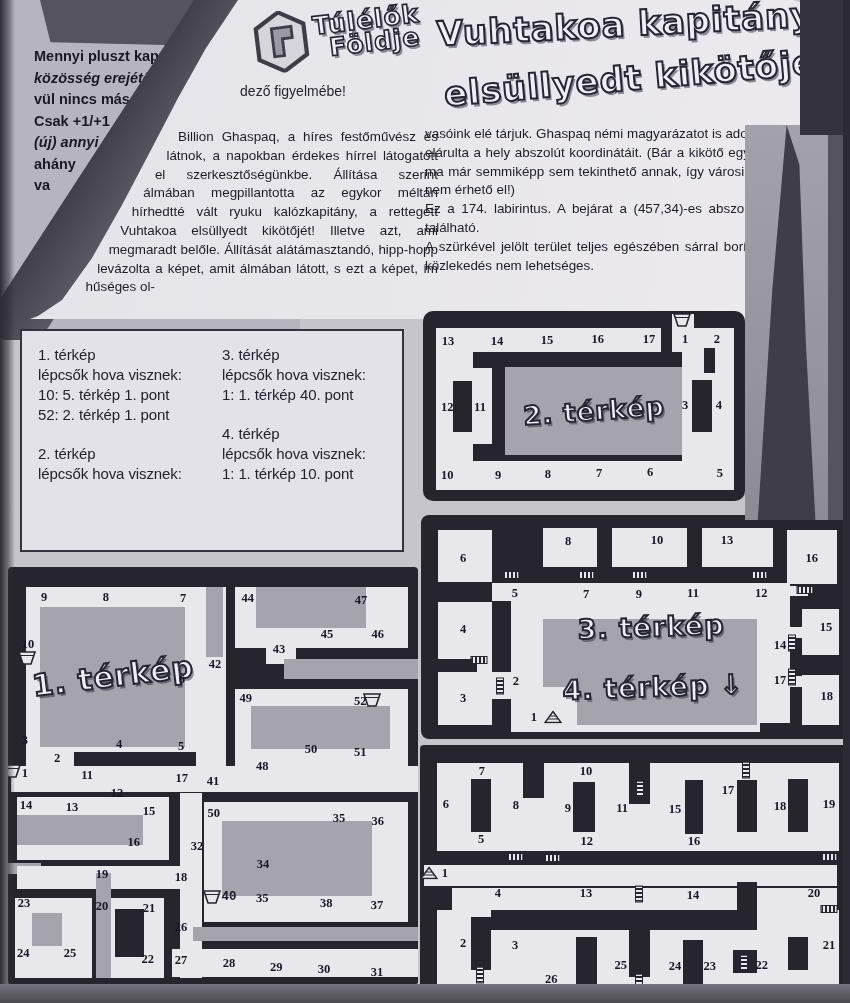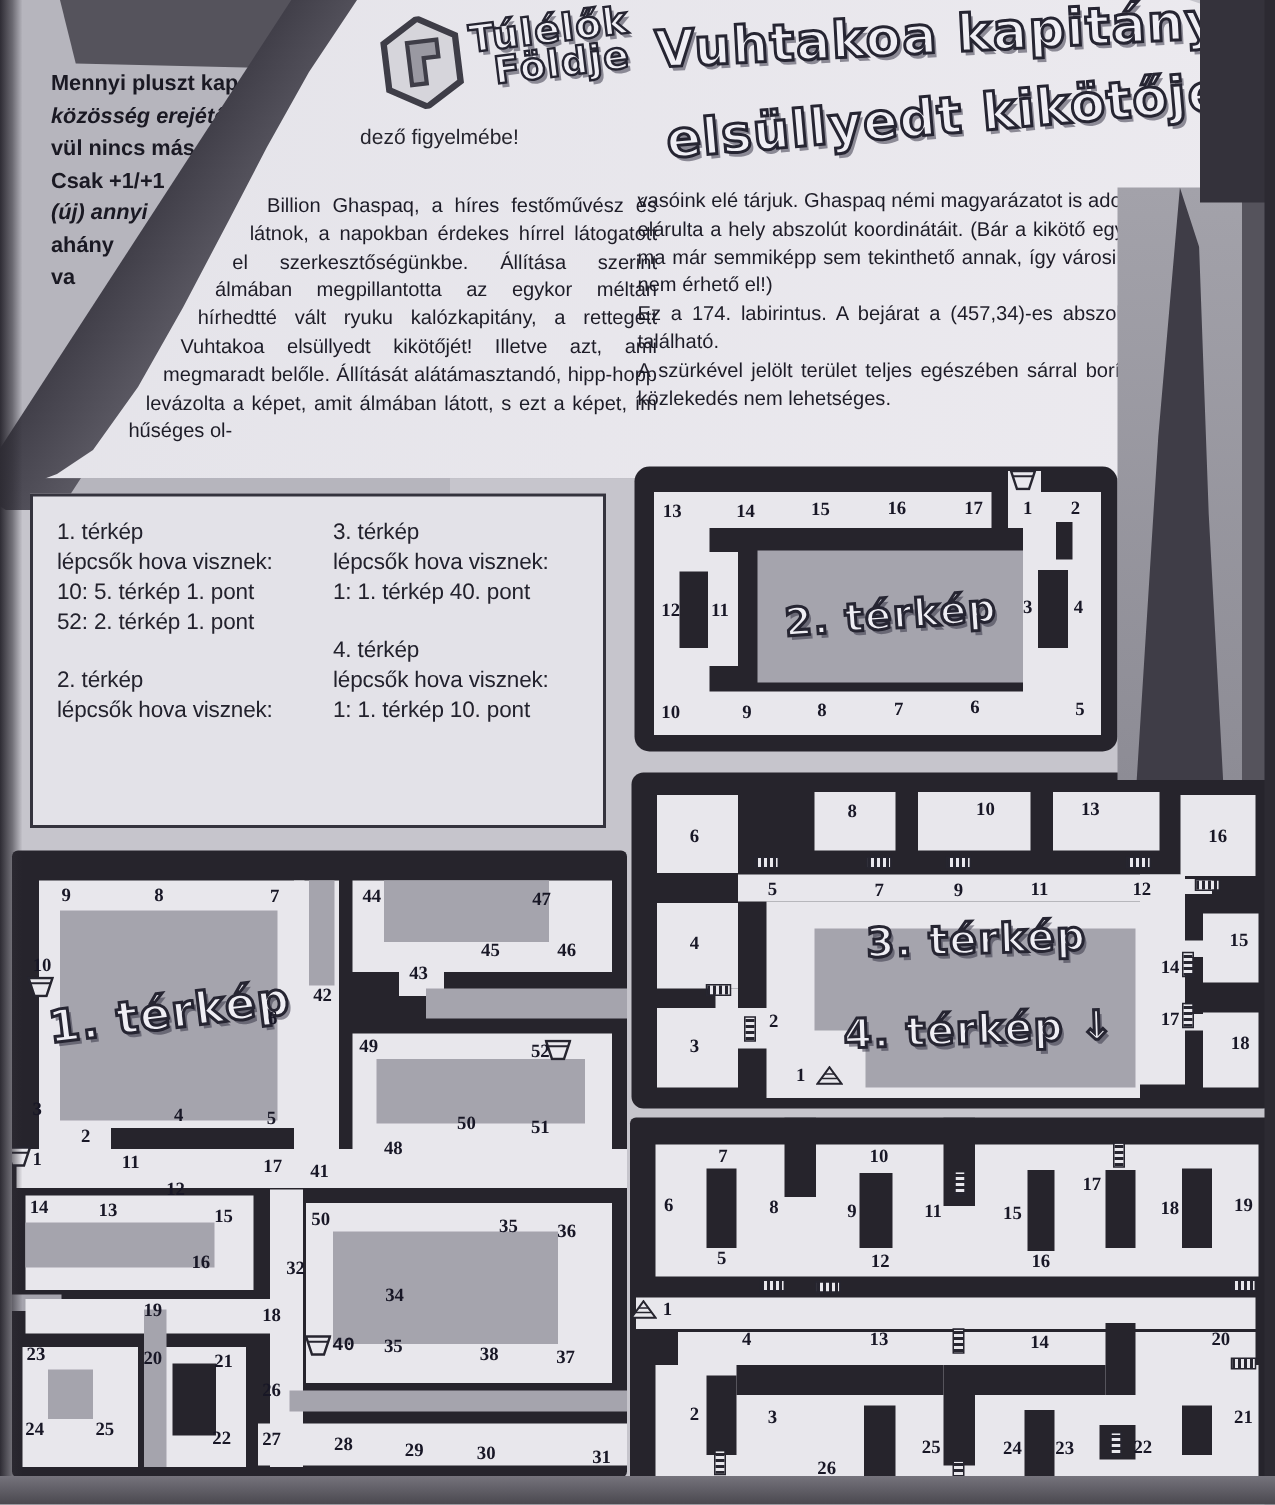--- a/index.html
+++ b/index.html
@@ -297,21 +297,21 @@
       <span class="pt" style="left: 34.4%; top: 81.6%;">21</span>
       <span class="pt" style="left: 34.1%; top: 93.8%;">22</span>
       <span class="pt" style="left: 3.9%; top: 80.4%;">23</span>
       <span class="pt" style="left: 3.7%; top: 92.3%;">24</span>
       <span class="pt" style="left: 15.1%; top: 92.3%;">25</span>
       <span class="pt" style="left: 42.2%; top: 86.1%;">26</span>
       <span class="pt" style="left: 42.2%; top: 94%;">27</span>
       <span class="pt" style="left: 53.9%; top: 94.7%;">28</span>
       <span class="pt" style="left: 65.4%; top: 95.7%;">29</span>
       <span class="pt" style="left: 77.1%; top: 96.2%;">30</span>
-      <span class="pt" style="left: 90%; top: 96.9%; margin-left: 24px;">31</span>
+      <span class="pt" style="left: 90%; top: 96.9%;">31</span>
       <span class="pt" style="left: 46.1%; top: 66.7%;">32</span>
       <span class="pt" style="left: 50.2%; top: 58.9%;">50</span>
       <span class="pt" style="left: 62.2%; top: 59.6%; margin-top: 48px;">34</span>
       <span class="pt" style="left: 77.8%; top: 60%; margin-left: 12px;">35</span>
       <span class="pt" style="left: 90.2%; top: 60.8%;">36</span>
       <span class="pt" style="left: 90%; top: 80.9%;">37</span>
       <span class="pt" style="left: 77.6%; top: 80.4%;">38</span>
       <span class="pt" style="left: 62%; top: 79.2%;">35</span>
       <span class="pt" style="left: 53.9%; top: 78.9%; font-family: Liberation Mono, monospace;">40</span>
       <span class="pt" style="left: 50%; top: 51.2%;">41</span>

